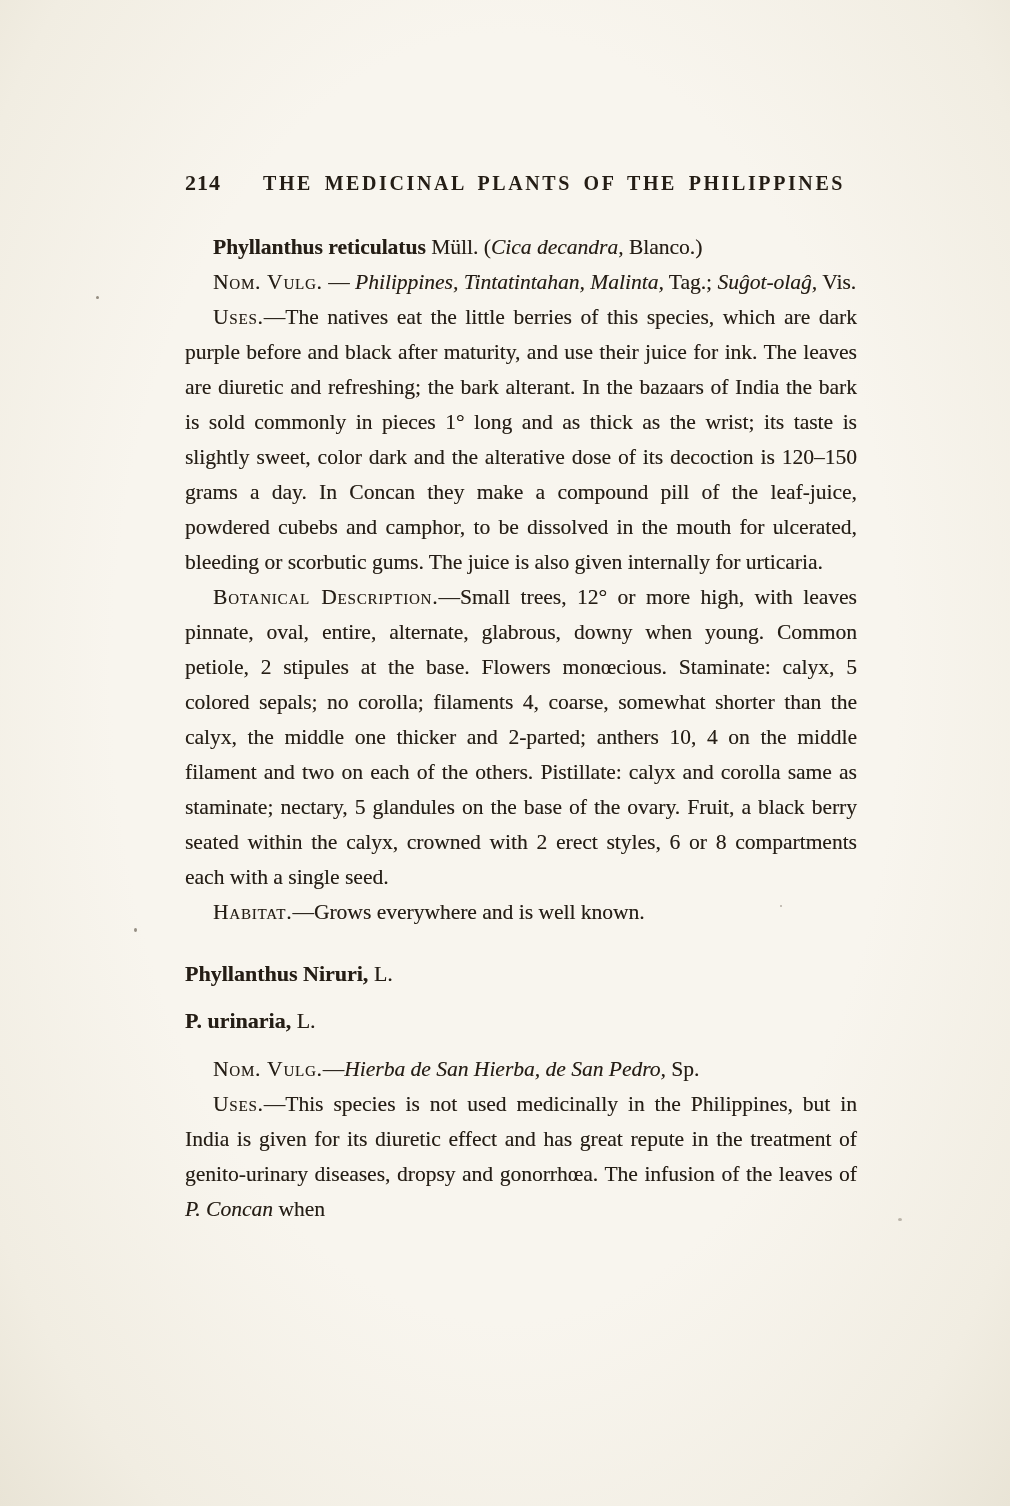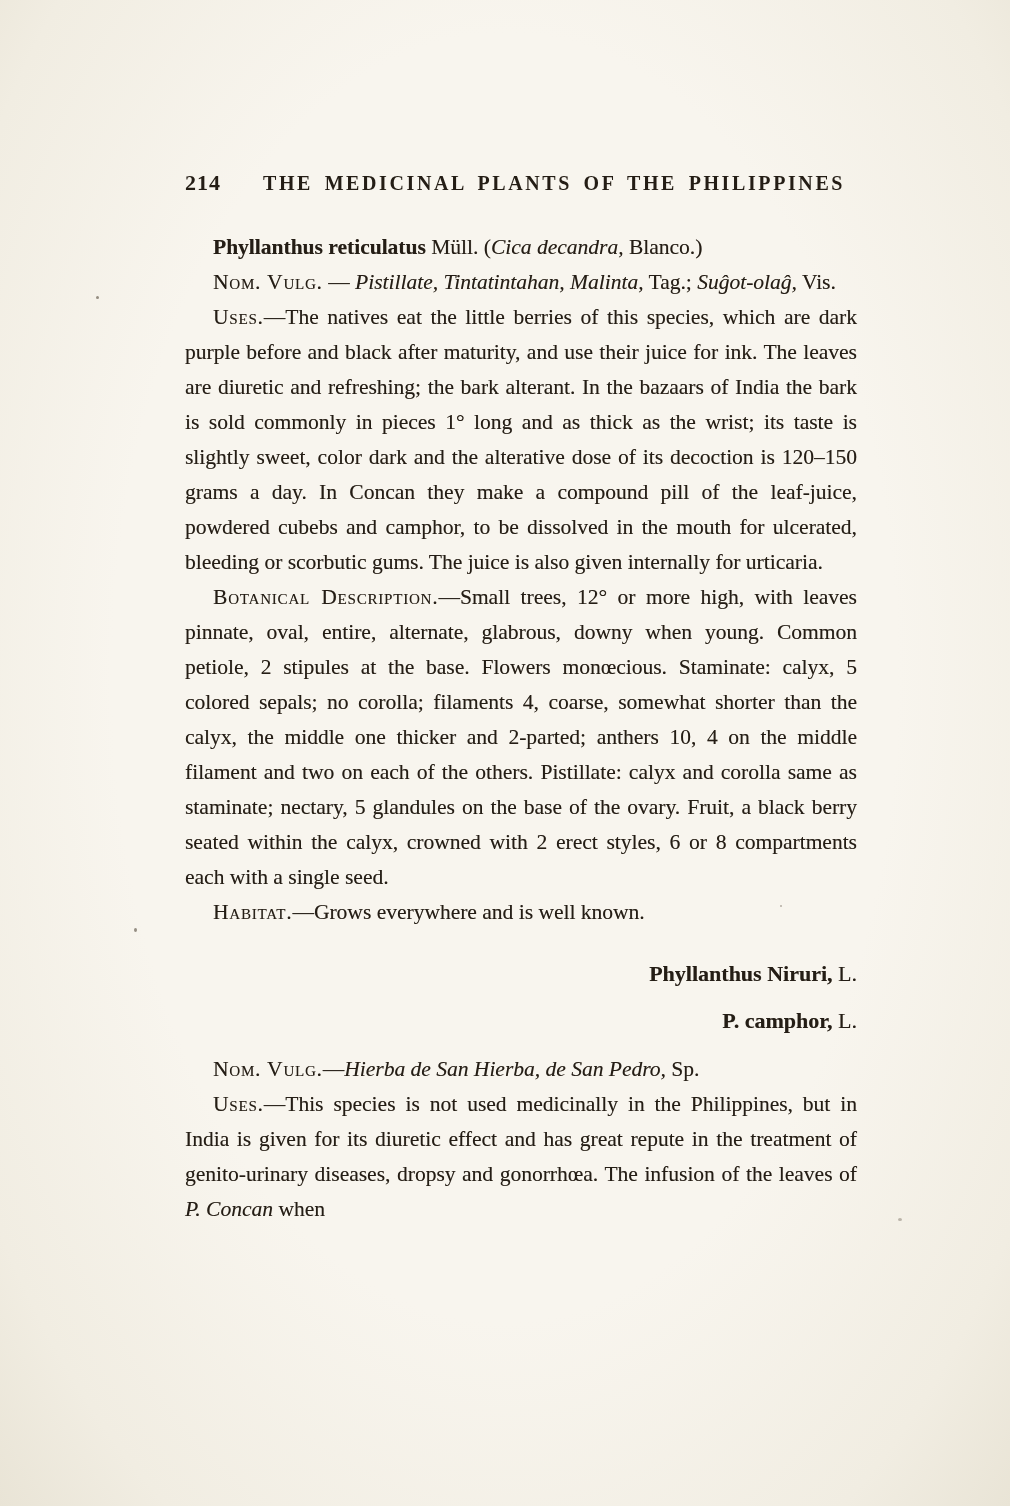--- a/index.html
+++ b/index.html
@@ -50,21 +50,21 @@
     margin: 0;
     text-shadow: 0.2px 0.2px 0.35px rgba(45,33,20,0.45);
   }
   .heading-para {
   }
   .sc {
     font-variant: small-caps;
     letter-spacing: 0.8px;
   }
   .center-head {
-    text-align: right;
+    text-align: left;
     text-indent: 0;
     font-size: 22px;
     margin: 26px 0 12px 0;
   }
   .center-head.sub {
     margin: 0 0 14px 0;
   }
   .habitat-space {
     margin-bottom: 12px;
     font-family: Liberation Serif, serif;
@@ -95,35 +95,35 @@
 
     <header class="running-head">
       <span class="page-num">214</span>
       <span class="running-title">THE MEDICINAL PLANTS OF THE PHILIPPINES</span>
     </header>
 
     <section>
 
       <p class="para heading-para"><b>Phyllanthus reticulatus</b><span> Müll.  (</span><i>Cica decandra,</i><span> Blanco.)</span></p>
 
-      <p class="para"><span class="sc">Nom. Vulg.</span><span> — </span><i>Pistillate, Tintatintahan, Malinta,</i><span> Tag.; </span><i>Suĝot-olaĝ,</i><span> Vis.</span></p>
+      <p class="para"><span class="sc">Nom. Vulg.</span><span> — </span><i>Philippines, Tintatintahan, Malinta,</i><span> Tag.; </span><i>Suĝot-olaĝ,</i><span> Vis.</span></p>
 
       <p class="para"><span class="sc">Uses.</span><span>—The natives eat the little berries of this species, which are dark purple before and black after maturity, and use their juice for ink.  The leaves are diuretic and refreshing; the bark alterant.  In the bazaars of India the bark is sold commonly in pieces 1° long and as thick as the wrist; its taste is slightly sweet, color dark and the alterative dose of its decoction is 120–150 grams a day.  In Concan they make a compound pill of the leaf-juice, powdered cubebs and camphor, to be dissolved in the mouth for ulcerated, bleeding or scorbutic gums.  The juice is also given internally for urticaria.</span></p>
 
       <p class="para"><span class="sc">Botanical Description.</span><span>—Small trees, 12° or more high, with leaves pinnate, oval, entire, alternate, glabrous, downy when young.  Common petiole, 2 stipules at the base.  Flowers monœcious.  Staminate: calyx, 5 colored sepals; no corolla; filaments 4, coarse, somewhat shorter than the calyx, the middle one thicker and 2-parted; anthers 10, 4 on the middle filament and two on each of the others.  Pistillate: calyx and corolla same as staminate; nectary, 5 glandules on the base of the ovary.  Fruit, a black berry seated within the calyx, crowned with 2 erect styles, 6 or 8 compartments each with a single seed.</span></p>
 
       <p class="para habitat-space"><span class="sc">Habitat.</span><span>—Grows everywhere and is well known.</span></p>
 
     </section>
 
     <section>
 
       <p class="para center-head"><b>Phyllanthus Niruri,</b><span> L.</span></p>
 
-      <p class="para center-head sub"><b>P. camphor,</b><span> L.</span></p>
+      <p class="para center-head sub"><b>P. urinaria,</b><span> L.</span></p>
 
       <p class="para"><span class="sc">Nom. Vulg.</span><span>—</span><i>Hierba de San Hierba, de San Pedro,</i><span> Sp.</span></p>
 
       <p class="para"><span class="sc">Uses.</span><span>—This species is not used medicinally in the Philippines, but in India is given for its diuretic effect and has great repute in the treatment of genito-urinary diseases, dropsy and gonorrhœa.  The infusion of the leaves of </span><i>P. Concan</i><span> when</span></p>
 
     </section>
 
   </div>
 </div>
 

